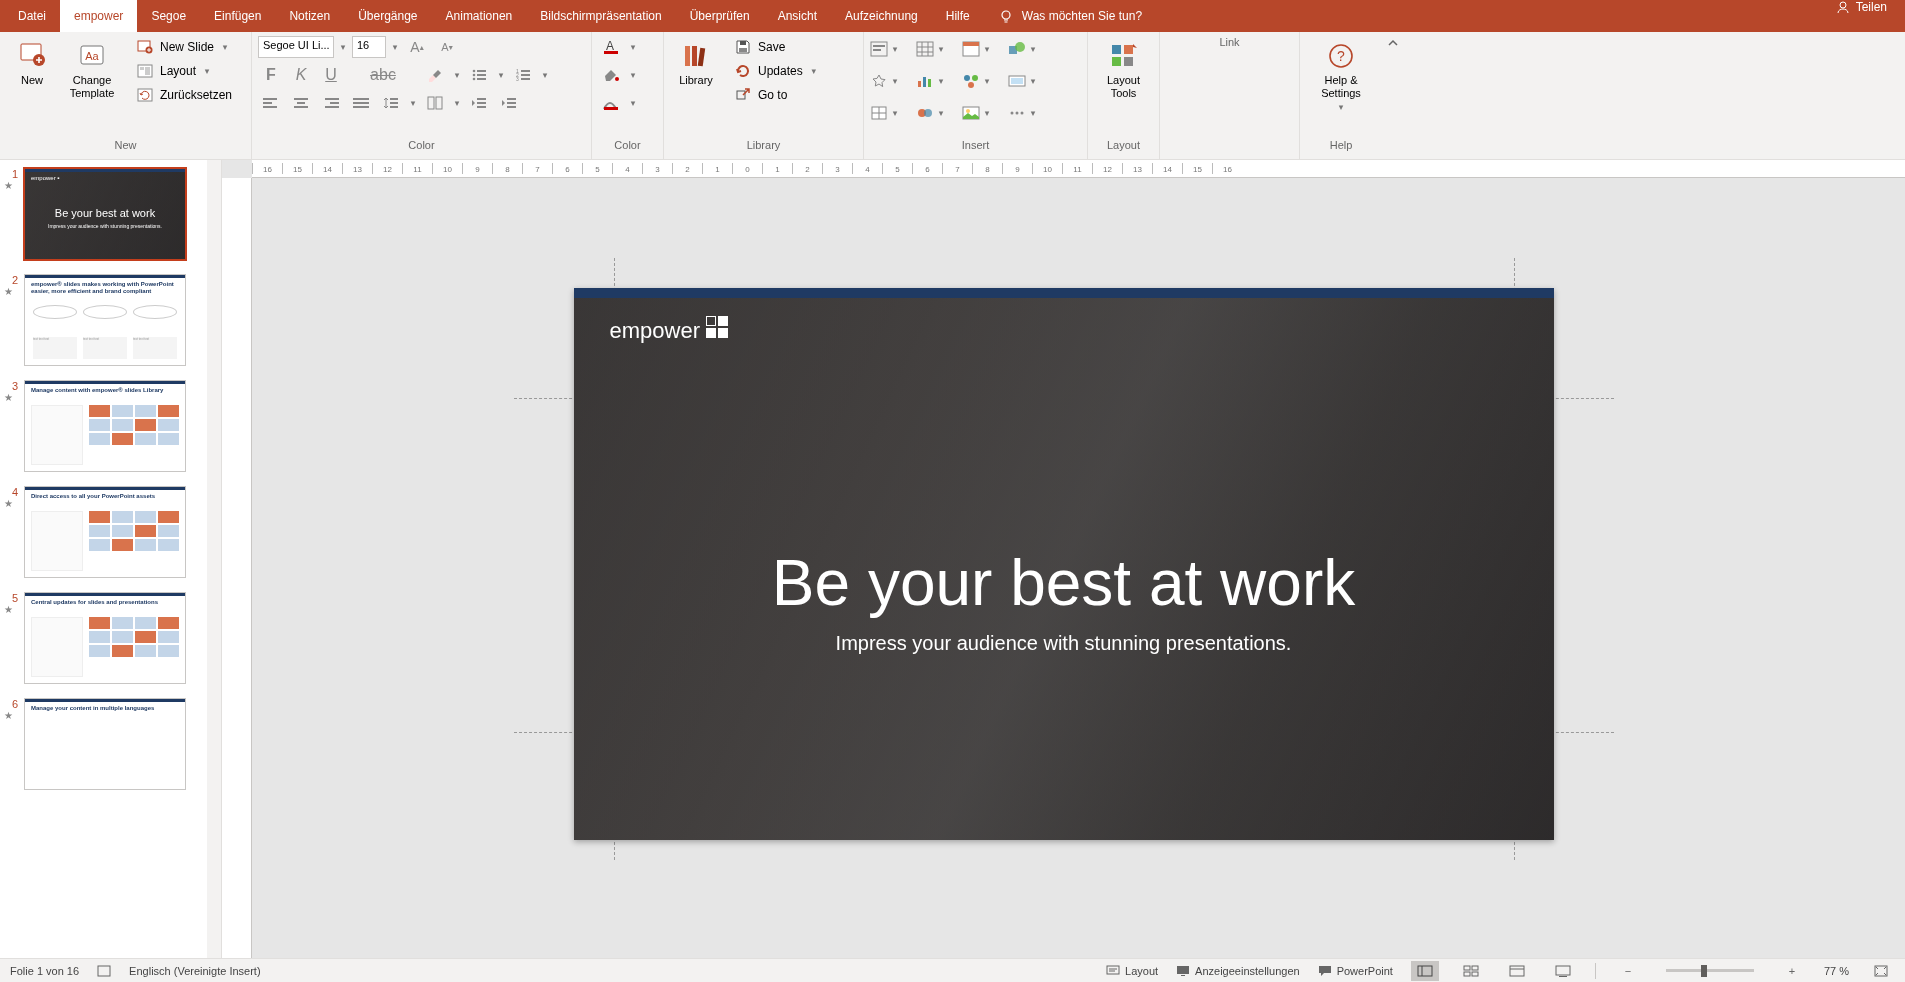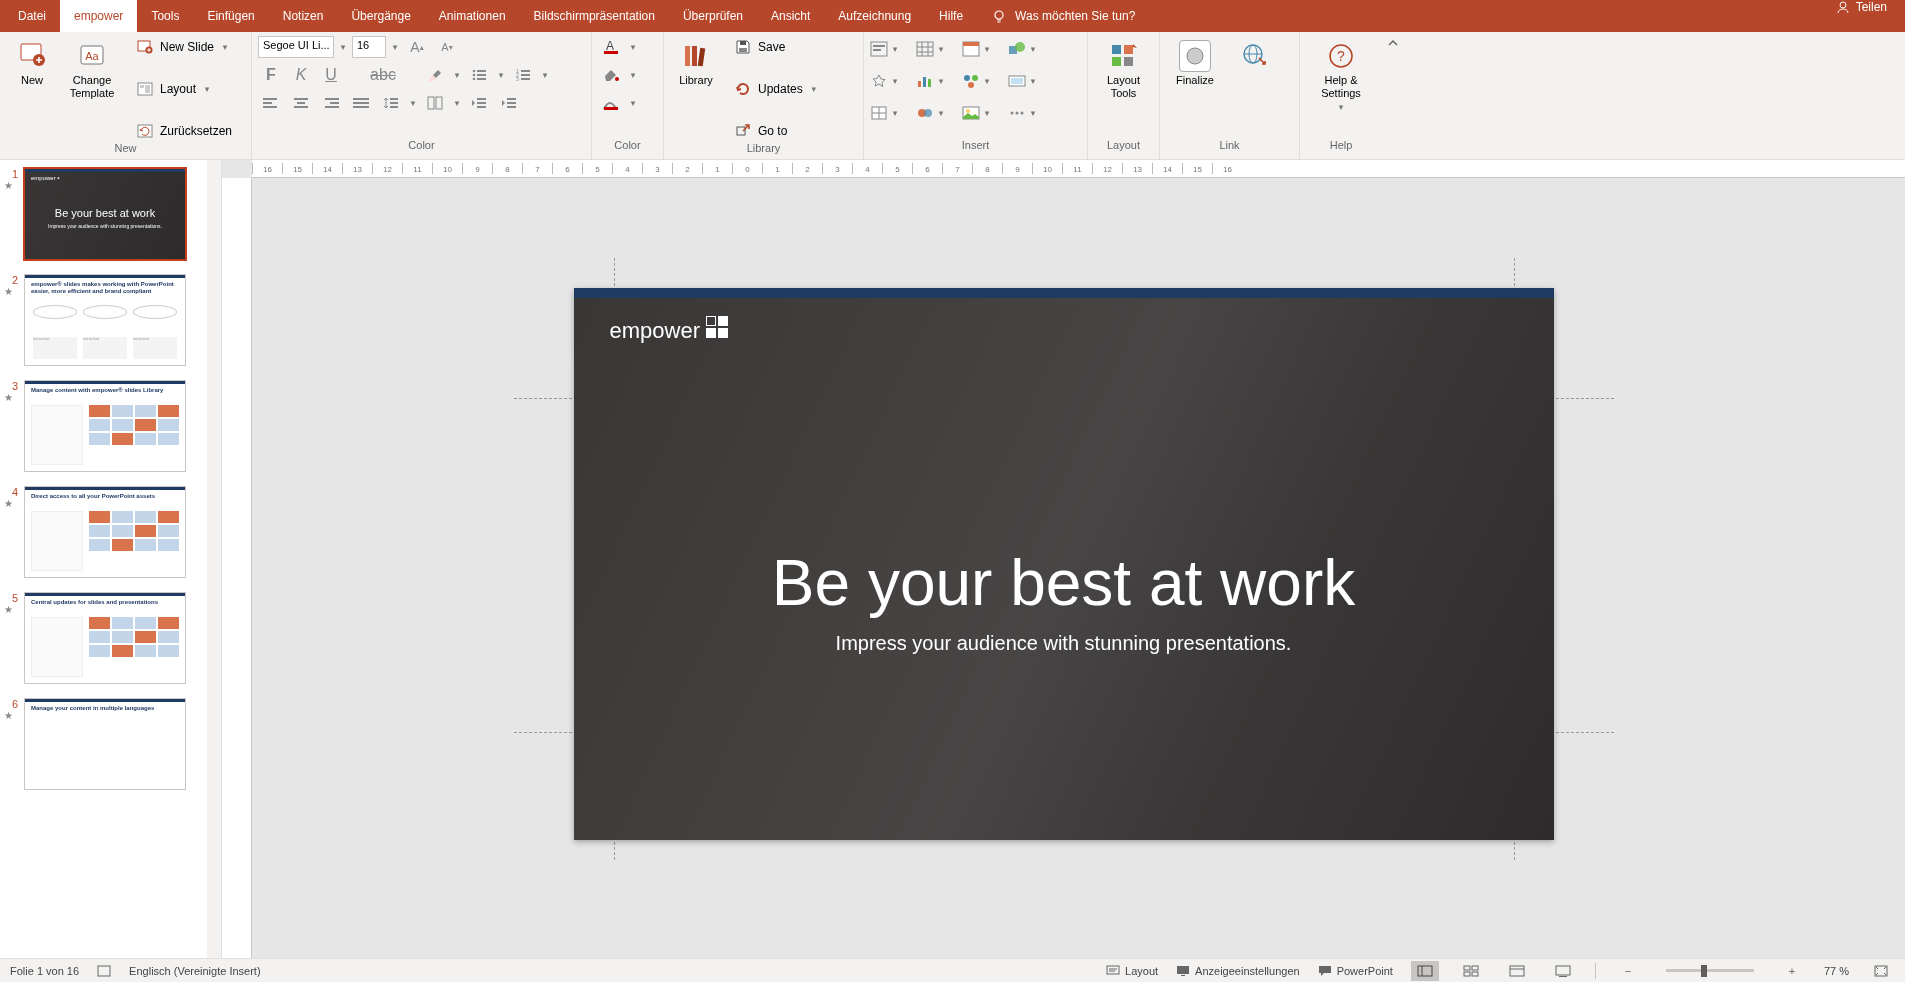--- a/index.html
+++ b/index.html
@@ -11,21 +11,21 @@
 .tabbar .spacer { flex: 1; }
 .tabbar .tell-me { display: flex; align-items: center; gap: 8px; padding: 0 14px; }
 .tabbar .share { display: flex; gap: 6px; padding: 0 18px; }
 
 .ribbon { height: 128px; background: #f3f2f1; border-bottom: 1px solid #e1dfdd; display: flex; }
 .group { border-right: 1px solid #e1dfdd; display: flex; flex-direction: column; padding: 4px 6px 0 6px; }
 .group .body { flex: 1; display: flex; align-items: flex-start; gap: 4px; }
 .group .label { height: 20px; text-align: center; font-size: 11px; color: #666; }
 .bigbtn { display: flex; flex-direction: column; align-items: center; justify-content: center; width: 52px; padding: 4px 2px; cursor: pointer; font-size: 11px; text-align: center; line-height: 1.2; gap: 2px; }
 .bigbtn .ico { width: 32px; height: 32px; border-radius: 2px; display:flex; align-items:center; justify-content:center;}
-.stack3 { display: flex; flex-direction: column; gap: 20px; }
+.stack3 { display: flex; flex-direction: column; gap: 2px; }
 .smallbtn { display: flex; align-items: center; gap: 6px; padding: 2px 6px; cursor: pointer; font-size: 12px; }
 .iconsq { width: 18px; height: 18px; display:inline-flex; align-items:center; justify-content:center; }
 .font-row { display:flex; align-items:center; gap:4px; }
 .font-name { width:76px; height:22px; border:1px solid #c8c6c4; background:#fff; font-size:11px; padding:2px 4px; overflow:hidden; white-space:nowrap;}
 .font-size { width:34px; height:22px; border:1px solid #c8c6c4; background:#fff; font-size:11px; padding:2px 4px;}
 .tbtn { width:26px; height:22px; display:flex; align-items:center; justify-content:center; color:#888; cursor:pointer; }
 .dd { width:10px; color:#777; font-size:9px; display:inline-block; text-align:center;}
 .grid-icons { display:grid; grid-template-columns: repeat(4, 32px); grid-auto-rows: 26px; gap:6px 14px; align-items:center;}
 .grid-icons .cell { display:flex; align-items:center; gap:2px; cursor:pointer;}
 .collapse { width:22px; display:flex; align-items:flex-start; justify-content:center; padding-top:4px; color:#666; cursor:pointer;}
@@ -63,21 +63,21 @@
 .status .slider .knob { position:absolute; left:40%; top:-4px; width:6px; height:12px; background:#605e5c;}
 
 svg { display:block; }
 </style>
 </head>
 <body>
 
 <div class="tabbar">
   <div class="tab">Datei</div>
   <div class="tab active">empower</div>
-  <div class="tab">Tools</div>
+  <div class="tab">Segoe</div>
   <div class="tab">Einfügen</div>
   <div class="tab">Notizen</div>
   <div class="tab">Übergänge</div>
   <div class="tab">Animationen</div>
   <div class="tab">Bildschirmpräsentation</div>
   <div class="tab">Überprüfen</div>
   <div class="tab">Ansicht</div>
   <div class="tab">Aufzeichnung</div>
   <div class="tab">Hilfe</div>
   <div class="tell-me">
@@ -475,41 +475,20 @@
               <path d="M24 2l4 4-4-1z" fill="#b7472a"></path>
             </svg>
           </div>
         <span>Layout Tools</span>
       </div>
     </div>
     <div class="label">Layout</div>
   </div>
 
   <div class="group" style="width:140px">
-    <div class="body">
-      <div class="bigbtn" style="width:58px">
-        <div class="ico" style="border:1px solid #aaa; border-radius:4px; background:#fff">
-            <svg width="22" height="22">
-              <circle cx="11" cy="11" r="8" fill="#ccc" stroke="#888"></circle>
-            </svg>
-          </div>
-        <span>Finalize</span>
-      </div>
-      <div class="bigbtn" style="width:54px">
-        <div class="ico">
-            <svg width="28" height="28">
-              <circle cx="12" cy="12" r="9" fill="none" stroke="#48a" stroke-width="1.4"></circle>
-              <ellipse cx="12" cy="12" rx="4" ry="9" fill="none" stroke="#48a"></ellipse>
-              <line x1="3" y1="12" x2="21" y2="12" stroke="#48a"></line>
-              <path d="M18 16l6 6M24 19v3h-3" stroke="#b7472a" stroke-width="1.6" fill="none"></path>
-            </svg>
-          </div>
-        <span></span>
-      </div>
-    </div>
     <div class="label">Link</div>
   </div>
 
   <div class="group" style="width:82px; border-right:none">
     <div class="body">
       <div class="bigbtn" style="width:70px">
         <div class="ico">
             <svg width="28" height="28">
               <circle cx="14" cy="14" r="11" fill="none" stroke="#b7472a" stroke-width="1.6"></circle>
               <text x="14" y="19" text-anchor="middle" font-size="14" fill="#b7472a">?</text>

